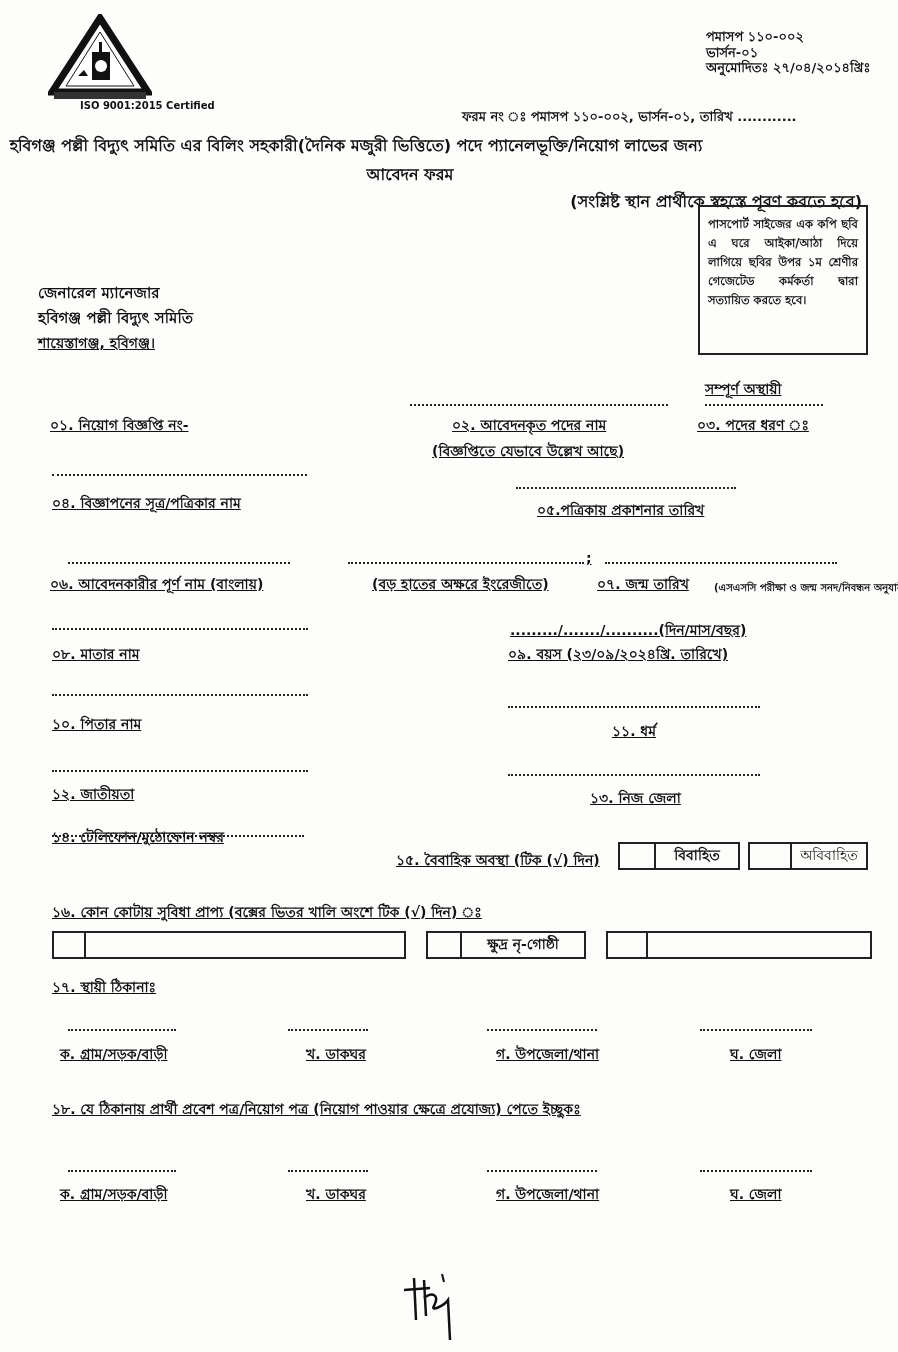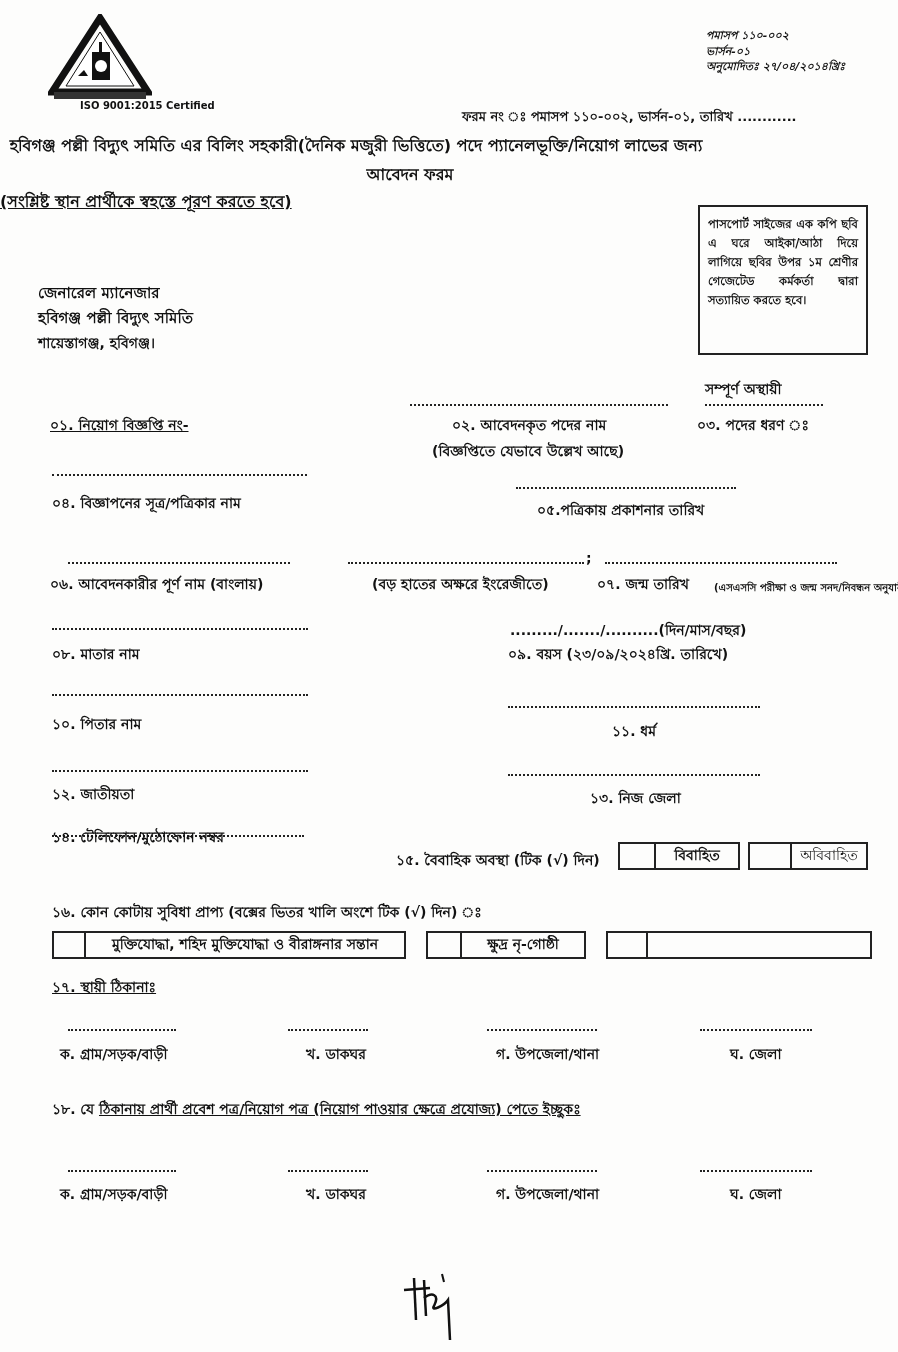--- a/index.html
+++ b/index.html
@@ -3,24 +3,24 @@
 <meta charset="utf-8">
 <style>
   html, body { margin:0; padding:0; }
   body {
     width:898px; height:1352px; background:#fdfdfc; position:relative; overflow:hidden;
     font-family: "DejaVu Sans", sans-serif; color:#111;
   }
   .abs { position:absolute; white-space:nowrap; }
   .b { font-weight:bold; }
   .f13 { font-size:13px; }
-  .f14 { font-size:14px; }
+  .f14 { font-size:14px;text-decoration:underline; }
   .f15 { font-size:15px; }
   .f16 { font-size:16px; }
-  .f11 { font-size:11px;font-style:italic; }
+  .f11 { font-size:13px; }
   .f8 { font-size:10px; }
   .dots { position:absolute; border-bottom:2px dotted #222; height:0; }
   .ul { text-decoration:underline; }
   .logo { position:absolute; left:48px; top:14px; width:104px; height:86px; }
   .photo-box {
     position:absolute; left:698px; top:205px; width:170px; height:150px;
     border:2px solid #222; box-sizing:border-box; padding:8px 8px;
     font-size:11.5px; line-height:19px; white-space:normal; text-align:justify;
   }
   .boxrow { position:absolute; display:flex; border:2px solid #222; box-sizing:border-box; height:28px; }
@@ -43,21 +43,21 @@
 <div class="abs b" style="left:40px;top:100px;font-size:10px;padding-left:40px;">ISO 9001:2015 Certified</div>
 
 <div class="abs b f11" style="left:706px;top:27px;">পমাসপ ১১০-০০২</div>
 <div class="abs b f11" style="left:706px;top:43px;">ভার্সন-০১</div>
 <div class="abs b f11" style="left:706px;top:58px;">অনুমোদিতঃ ২৭/০৪/২০১৪খ্রিঃ</div>
 
 <div class="abs b f13" style="left:462px;top:107px;">ফরম নং ঃ পমাসপ ১১০-০০২, ভার্সন-০১, তারিখ ............</div>
 
 <div class="abs b f16" style="left:0;width:712px;text-align:center;top:133px;">হবিগঞ্জ পল্লী বিদ্যুৎ সমিতি এর বিলিং সহকারী(দৈনিক মজুরী ভিত্তিতে) পদে প্যানেলভূক্তি/নিয়োগ লাভের জন্য</div>
 <div class="abs b f16" style="left:0;width:820px;text-align:center;top:162px;">আবেদন ফরম</div>
-<div class="abs b f16" style="left:0;width:862px;text-align:left;top:189px;text-decoration:underline;">(সংশ্লিষ্ট স্থান প্রার্থীকে স্বহস্তে পূরণ করতে হবে)</div>
+<div class="abs b f16" style="left:0;width:862px;text-align:right;top:189px;">(সংশ্লিষ্ট স্থান প্রার্থীকে স্বহস্তে পূরণ করতে হবে)</div>
 
 <div class="photo-box b">পাসপোর্ট সাইজের এক কপি ছবি এ ঘরে আইকা/আঠা দিয়ে লাগিয়ে ছবির উপর ১ম শ্রেণীর গেজেটেড কর্মকর্তা দ্বারা সত্যায়িত করতে হবে।</div>
 
 <div class="abs b f15" style="left:38px;top:281px;">জেনারেল ম্যানেজার</div>
 <div class="abs b f15" style="left:38px;top:306px;">হবিগঞ্জ পল্লী বিদ্যুৎ সমিতি</div>
 <div class="abs b f14" style="left:38px;top:332px;">শায়েস্তাগঞ্জ, হবিগঞ্জ।</div>
 
 <div class="abs b f14" style="left:705px;top:378px;">সম্পূর্ণ অস্থায়ী</div>
 <div class="dots" style="left:410px;top:404px;width:258px;"></div>
 <div class="dots" style="left:705px;top:404px;width:118px;"></div>
@@ -103,21 +103,20 @@
   <div class="lbl" style="flex:1;">বিবাহিত</div>
 </div>
 <div class="boxrow" style="left:748px;top:842px;width:120px;">
   <div class="cell" style="width:42px;"></div>
   <div class="lbl" style="flex:1;font-weight:normal;">অবিবাহিত</div>
 </div>
 
 <div class="abs b f14" style="left:52px;top:901px;">১৬. কোন কোটায় সুবিধা প্রাপ্য (বক্সের ভিতর খালি অংশে  টিক (√) দিন)  ঃ</div>
 <div class="boxrow" style="left:52px;top:931px;width:354px;">
   <div class="cell" style="width:32px;"></div>
-  <div class="lbl" style="flex:1;">মুক্তিযোদ্ধা, শহিদ মুক্তিযোদ্ধা ও বীরাঙ্গনার সন্তান</div>
 </div>
 <div class="boxrow" style="left:426px;top:931px;width:160px;">
   <div class="cell" style="width:34px;"></div>
   <div class="lbl" style="flex:1;">ক্ষুদ্র নৃ-গোষ্ঠী</div>
 </div>
 <div class="boxrow" style="left:606px;top:931px;width:266px;">
   <div class="cell" style="width:40px;"></div>
 </div>
 
 <div class="abs b f14" style="left:52px;top:976px;"><span class="ul">১৭. স্থায়ী ঠিকানাঃ</span></div>

